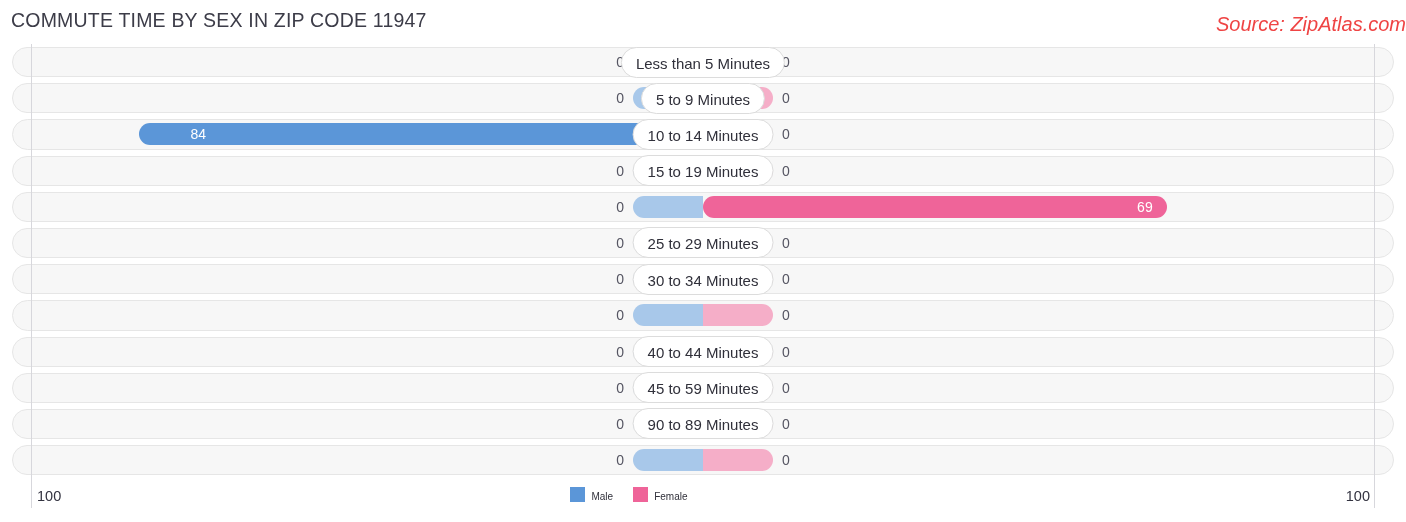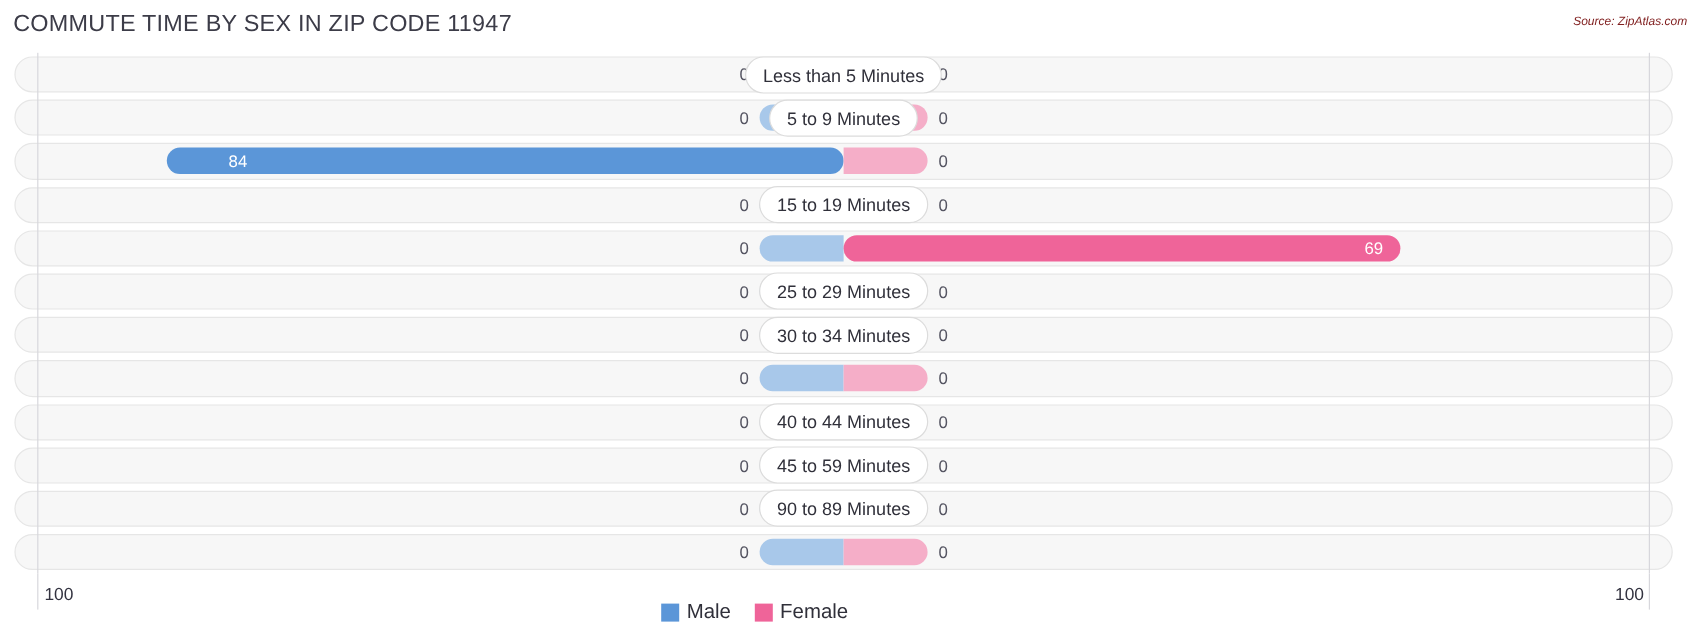--- a/index.html
+++ b/index.html
@@ -36,23 +36,23 @@
     top: 9px;
     font-size: 19.5px;
     color: #3c3c48;
     letter-spacing: 0.2px;
     white-space: nowrap;
   }
   .chart-source {
     position: absolute;
     right: 11px;
     top: 13px;
-    font-size: 10px;
+    font-size: 20px;
     font-style: italic;
-    color: #7f1d1d;
+    color: #ef4444;
     white-space: nowrap;
   }
 
   
   .plot {
     position: absolute;
     left: 0;
     top: 44px;
     width: 1406px;
     height: 434px;
@@ -199,26 +199,25 @@
     left: 0;
     right: 0;
     top: 9px;
     display: flex;
     justify-content: center;
     align-items: center;
     gap: 20px;
   }
   .legend-item {
     display: flex;
-    align-items: center;
+    align-items: flex-end;
     gap: 6px;
-    font-size: 17px;
+    font-size: 10px;
     color: #30303a;
     white-space: nowrap;
-    margin-top: 13px;
   }
   .swatch {
     width: 15px;
     height: 15px;
     display: inline-block;
   }
 </style>
 </head>
 <body>
 
@@ -254,20 +253,21 @@
           <div class="cat">5 to 9 Minutes</div>
         </div>
         <div class="row">
           <div class="track"></div>
           <div class="bar-wrap">
             <div class="bar male nonzero" style="width: 564.48px;"></div>
             <div class="val inside" style="left: 152.52px; margin-left: 38px;">84</div>
             <div class="bar female" style="width: 70px;"></div>
             <div class="val outside-right" style="left: 782px;">0</div>
           </div>
+          <div class="cat">10 to 14 Minutes</div>
         </div>
         <div class="row">
           <div class="track"></div>
           <div class="bar-wrap">
             <div class="bar male" style="width: 70px;"></div>
             <div class="val outside-left" style="right: 782px;">0</div>
             <div class="bar female" style="width: 70px;"></div>
             <div class="val outside-right" style="left: 782px;">0</div>
           </div>
           <div class="cat">15 to 19 Minutes</div>

